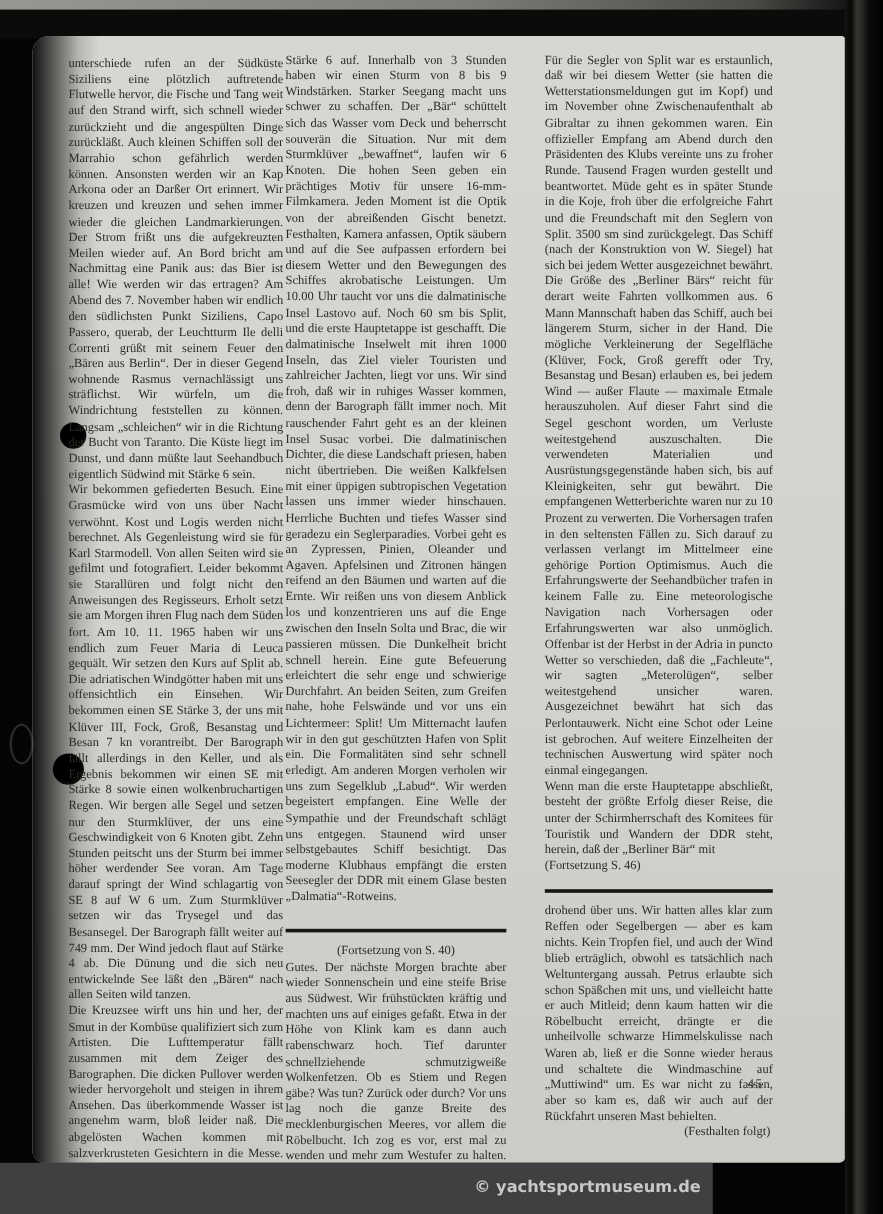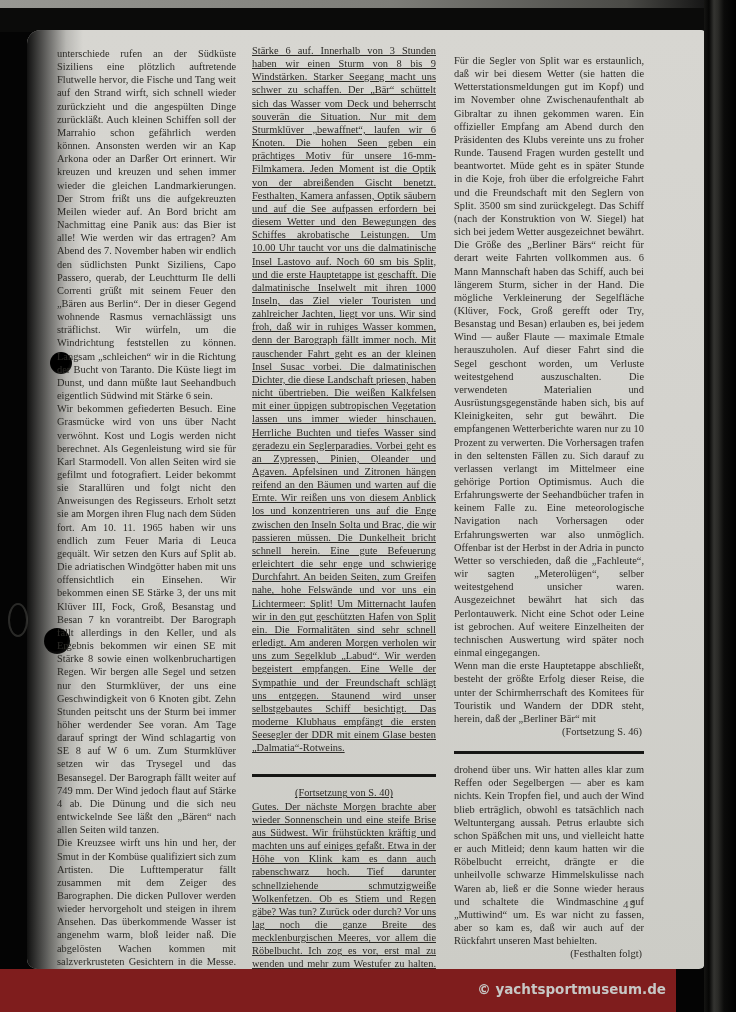--- a/index.html
+++ b/index.html
@@ -9,40 +9,40 @@
               background:linear-gradient(90deg,#989893,#7d7d78 55%,#4a4a46 88%,#111);}
   .top-band{position:absolute;left:0;top:8px;width:736px;height:24px;background:#0b0b0a;}
   .paper{position:absolute;left:27px;top:30px;width:678px;height:939px;
          background:linear-gradient(180deg,#d7d6d1 0%,#d3d2cd 55%,#ccccc6 100%);
          border-radius:14px 4px 6px 10px;}
   .spine-shade{position:absolute;left:27px;top:30px;width:56px;height:939px;
          border-radius:14px 0 0 10px;
          background:linear-gradient(90deg,rgba(0,0,0,.92),rgba(0,0,0,.5) 38%,rgba(0,0,0,.14) 70%,rgba(0,0,0,0));}
   .right-edge{position:absolute;left:704px;top:0;width:32px;height:1012px;
          background:linear-gradient(90deg,#151513 0px,#060605 5px,#343431 10px,#2a2a27 14px,#0b0b0a 20px,#000 32px);}
-  .bottom-band{position:absolute;left:0;top:969px;width:676px;height:43px;background:#7f1d1d;}
+  .bottom-band{position:absolute;left:0;top:969px;width:594px;height:43px;background:#404040;}
   .watermark{position:absolute;right:10px;top:12px;color:#c7c7c5;
          font-family:"DejaVu Sans","Liberation Sans",sans-serif;font-weight:bold;font-size:13.5px;}
   .hole{position:absolute;border-radius:50%;
         background:radial-gradient(circle at 42% 40%,#000 55%,#191917 80%,rgba(10,10,8,.45));}
   .hole1{left:50px;top:352px;width:22px;height:22px;}
   .hole2{left:44px;top:628px;width:26px;height:26px;}
   .spine-ring{position:absolute;left:8px;top:603px;width:16px;height:30px;border-radius:50%;
         border:2px solid rgba(145,145,138,.28);}
   .col{position:absolute;font-size:10.4px;line-height:13.15px;color:#2c2b27;
        text-align:justify;}
   .col p{margin:0;}
   .col-1{left:57px;top:47px;width:179px;}
-  .col-2{left:252px;top:44px;width:184px;text-decoration:underline;}
-  .col-3{left:454px;top:44px;width:190px;margin-top:10px;}
+  .col-2{left:238px;top:44px;width:184px;}
+  .col-3{left:454px;top:44px;width:190px;}
   .rule{height:3px;background:#161614;}
   .rule-c2{margin:20px 0 9px 0;}
   .rule-c3{margin:13px 0 9px 0;}
   .cont-label{text-align:center;}
-  .cont-note{text-align:right;margin-top:4px;padding-right:2px;}
+  .cont-note{text-align:left;margin-top:4px;padding-right:2px;}
   .end-note{text-align:right;margin-top:3px;padding-right:2px;}
   .page-number{position:absolute;left:454px;top:898px;width:182px;text-align:right;
        font-size:11px;letter-spacing:1px;color:#3a3935;}
 </style>
 </head>
 <body>
 
 <div class="scene">
 
   <div class="top-sliver"></div>

